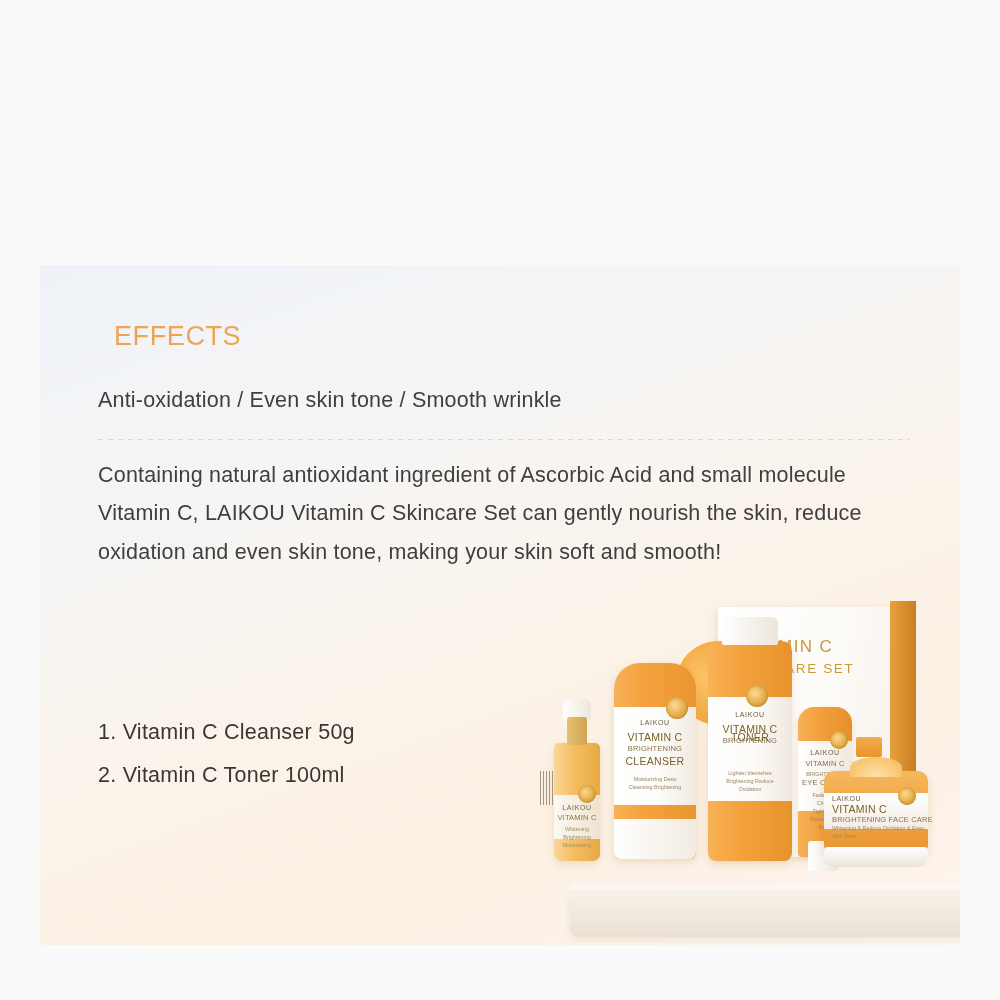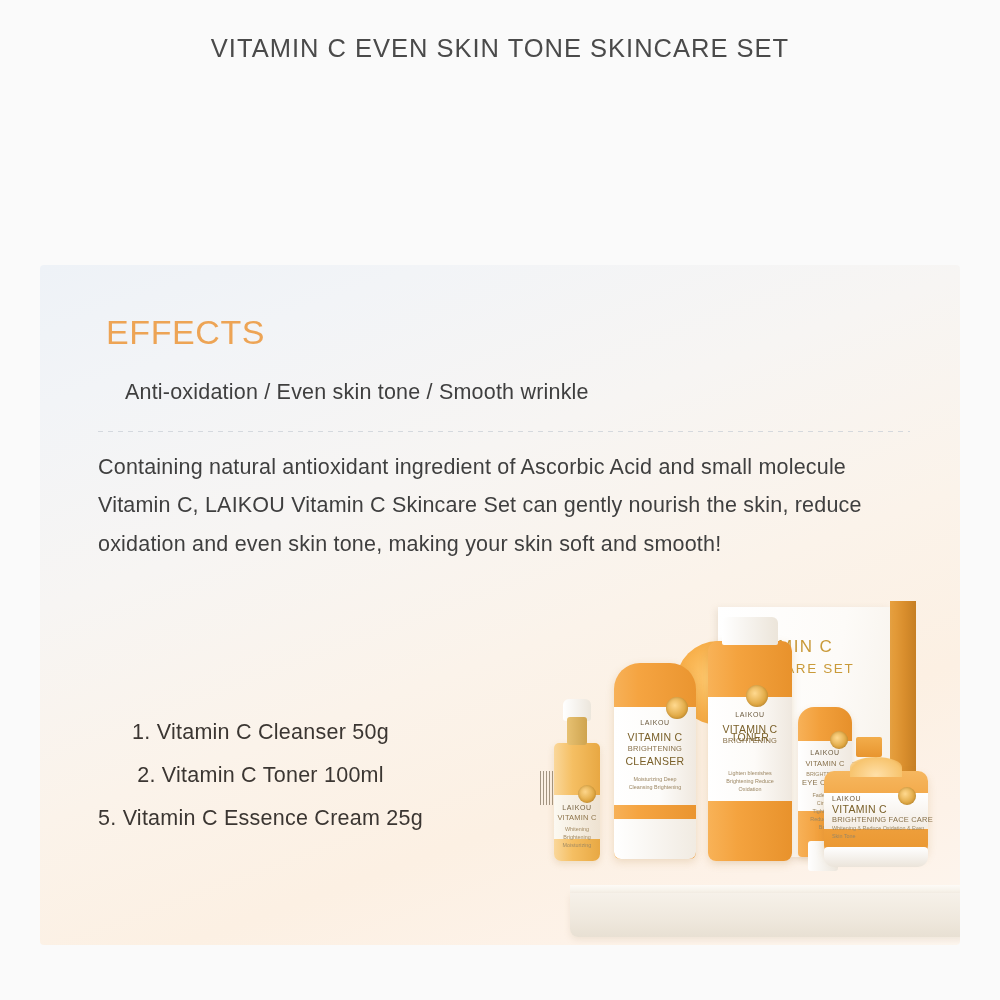--- a/index.html
+++ b/index.html
@@ -62,35 +62,35 @@
   }
 
   .card-inner {
     position: absolute;
     left: 58px;
     top: 40px;
     width: 820px;
   }
 
   .section-heading {
-    font-size: 34px;
+    font-size: 27px;
     letter-spacing: 0.6px;
     color: #eda455;
     font-weight: 400;
-    margin: 8px;
+    margin: 16px;
   }
   .section-body {
     font-size: 21.5px;
     color: #3f3f3f;
     font-weight: 300;
     margin: 0;
     letter-spacing: 0.2px;
   }
   #effects-heading { padding-top: 0; }
-  #effects-text { padding-top: 20px; margin-left: 27px; }
+  #effects-text { padding-top: 20px; }
 
   .divider {
     margin: 26px 0 0 0;
     height: 1px;
     width: 812px;
     background-image: repeating-linear-gradient(
       to right, #c9cfd6 0 5px, rgba(0,0,0,0) 5px 10px);
     opacity: .75;
   }
 
@@ -130,21 +130,20 @@
     margin: 0;
     padding: 0;
     list-style: none;
   }
   .contains-list li {
     font-size: 21.5px;
     color: #3b3632;
     font-weight: 300;
     letter-spacing: .25px;
     padding-bottom: 18px;
-    text-align: center;
   }
 
   
   .product-photo {
     position: absolute;
     left: 500px;
     top: 330px;
     width: 420px;
     height: 348px;
   }
@@ -402,39 +401,37 @@
     width: 22px; height: 22px;
     border-radius: 50%;
     background: radial-gradient(circle at 40% 38%, #ffd98f 0%, #e0a843 60%, #b9842b 100%);
     box-shadow: inset 0 0 3px rgba(120,80,20,.4);
   }
 </style>
 </head>
 <body>
 
 <div class="page-header">
-  <div class="page-subtitle">VITAMIN C EVEN SKIN TONE SKINCARE SET</div>
 </div>
 
 <div class="content-card">
 
   <div class="card-inner">
     <div class="section-heading" id="effects-heading">EFFECTS</div>
     <p class="section-body" id="effects-text">Anti-oxidation / Even skin tone / Smooth wrinkle</p>
 
     <div class="divider"></div>
 
     <p class="section-body" id="introduction-text">Containing natural antioxidant ingredient of Ascorbic Acid and small molecule Vitamin C, LAIKOU Vitamin C Skincare Set can gently nourish the skin, reduce oxidation and even skin tone, making your skin soft and smooth!</p>
   </div>
 
 
   <ul class="contains-list">
     <li>1. Vitamin C Cleanser 50g</li>
     <li>2. Vitamin C Toner 100ml</li>
-    <li>5. Vitamin C Essence Cream 25g</li>
   </ul>
 
   <div class="product-photo">
 
     <div class="shelf-top"></div>
     <div class="shelf"></div>
 
     <div class="gift-box-spine">
       <div class="barcode" style="left:-350px;top:170px"></div>
     </div>

